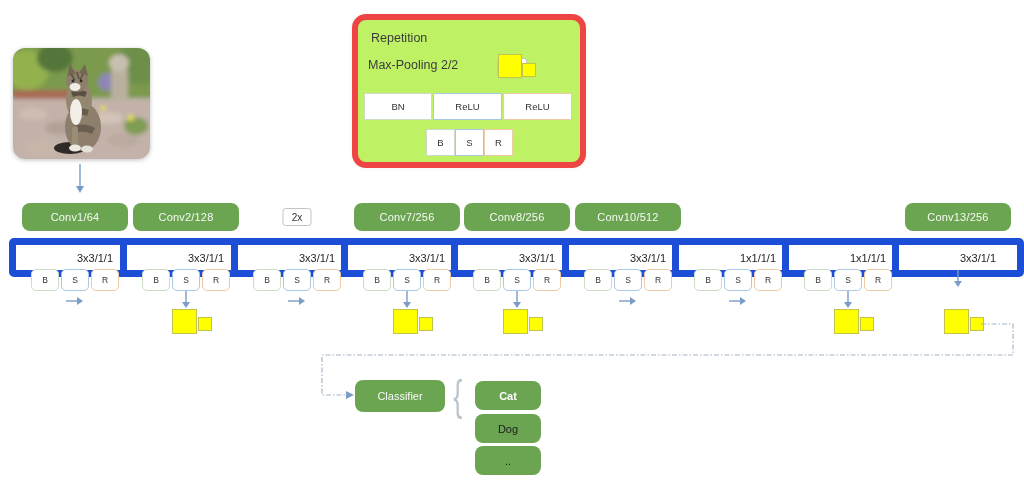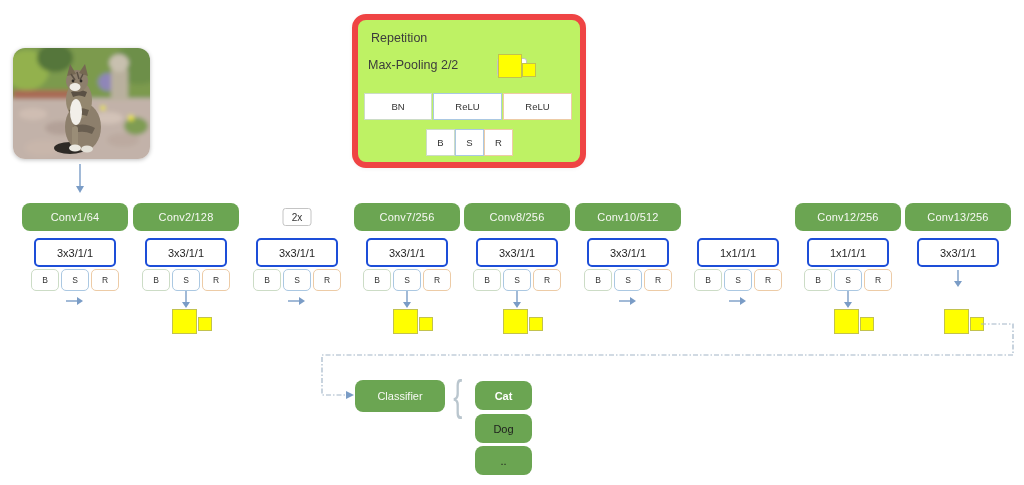--- a/index.html
+++ b/index.html
@@ -26,37 +26,37 @@
   .bd-b{border:1px solid #abc8e2;}
   .bd-o{border:1px solid #edcba6;}
 
   
   .col{position:absolute;top:178px;width:106px;height:160px;}
   .rep{position:absolute;top:2px;left:50%;transform:translateX(-50%);width:27px;height:16px;}
   .head{position:absolute;top:25px;left:0;width:106px;height:28px;border-radius:8px;
         background:#6ba552;color:#f7f9f4;font-size:11px;display:flex;align-items:center;
         justify-content:center;letter-spacing:.2px;}
   .spec{position:absolute;top:60px;left:50%;transform:translateX(-50%);width:78px;height:25px;
-        border:2px solid #1d4ed8;border-radius:5px;background:#fff;color:#1f1f1f;font-size:11px;
-        display:flex;align-items:center;justify-content:center;}
+        border:7px solid #1d4ed8;border-radius:5px;background:#fff;color:#1f1f1f;font-size:11px;
+        display:flex;align-items:center;justify-content:center;padding-left:40px;}
   .bsr{position:absolute;top:91px;left:50%;transform:translateX(-50%);display:flex;gap:2px;}
   .mini{width:26px;height:20px;border-radius:5px;background:#fff;font-size:8.5px;color:#333;
         display:flex;align-items:center;justify-content:center;}
   .arr{position:absolute;}
   .pool{position:absolute;top:131px;left:0;width:106px;height:28px;}
   .pool .pbig{left:39px;top:0;width:23px;height:23px;}
   .pool .psml{left:65px;top:8px;width:12px;height:12px;}
 
   
   .classifier{position:absolute;left:355px;top:380px;width:90px;height:32px;border-radius:8px;
               background:#6ba552;color:#f7f9f4;font-size:11px;display:flex;align-items:center;
               justify-content:center;}
   .brace{position:absolute;left:449px;top:374px;width:24px;height:44px;color:#bac6ce;
          font-size:42px;line-height:44px;font-weight:300;transform:scaleX(.65);}
-  .out{position:absolute;left:475px;width:57px;height:29px;border-radius:8px;background:#6ba552;
+  .out{position:absolute;left:475px;width:66px;height:29px;border-radius:8px;background:#6ba552;
        font-size:11px;display:flex;align-items:center;justify-content:center;color:#1d1d1d;}
   .out.hl{color:#ffffff;font-weight:bold;}
 
   .overlay{position:absolute;left:0;top:0;width:1024px;height:485px;pointer-events:none;}
 </style>
 </head>
 <body>
 
 <div class="canvas">
 
@@ -238,21 +238,20 @@
     </div>
 
     <svg class="arr right" width="18" height="18" viewBox="0 0 18 18" style="top: 114px; left: 44px;">
       <line x1="0" y1="9" x2="12" y2="9" stroke="#7a9cc6" stroke-width="1.4"></line>
       <polygon points="11,5 11,13 17,9" fill="#7a9cc6"></polygon>
     </svg>
 
   </div>
       <div class="col" style="left: 795px;">
 
-    <div class="head">Conv12/256</div>
     <div class="spec">1x1/1/1</div>
     <div class="bsr">
       <div class="mini bd-g">B</div>
       <div class="mini bd-b">S</div>
       <div class="mini bd-o">R</div>
     </div>
     <svg class="arr down" width="18" height="18" viewBox="0 0 18 18" style="top: 113px; left: 44px;">
       <line x1="9" y1="0" x2="9" y2="12" stroke="#7a9cc6" stroke-width="1.4"></line>
       <polygon points="5,11 13,11 9,17" fill="#7a9cc6"></polygon>
     </svg>

